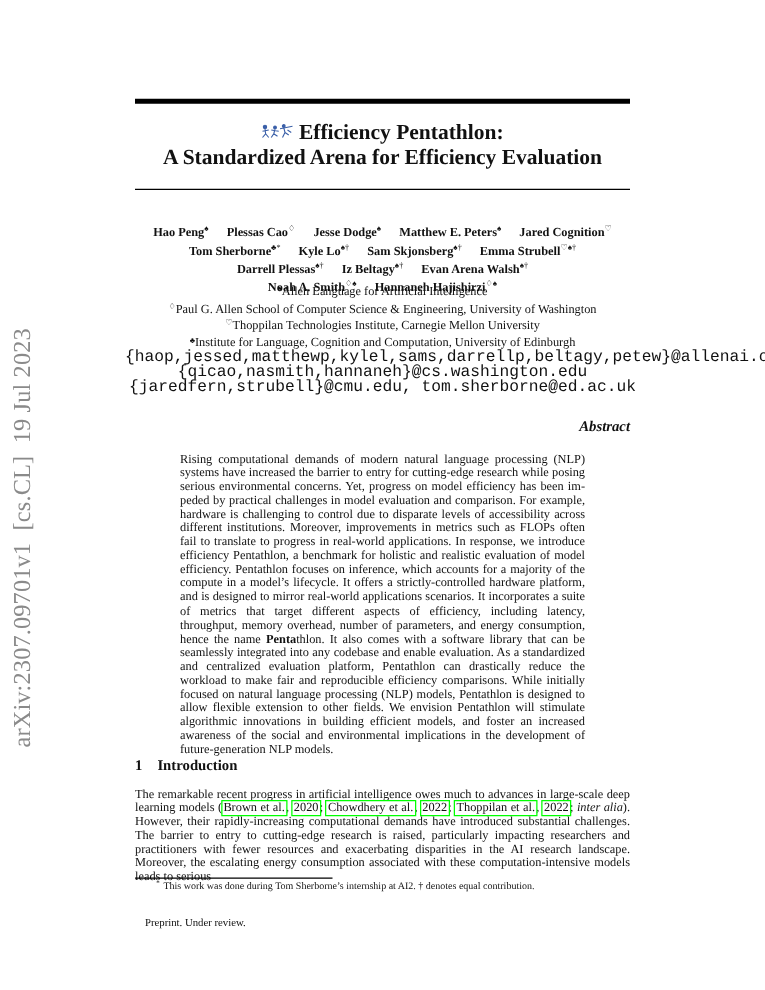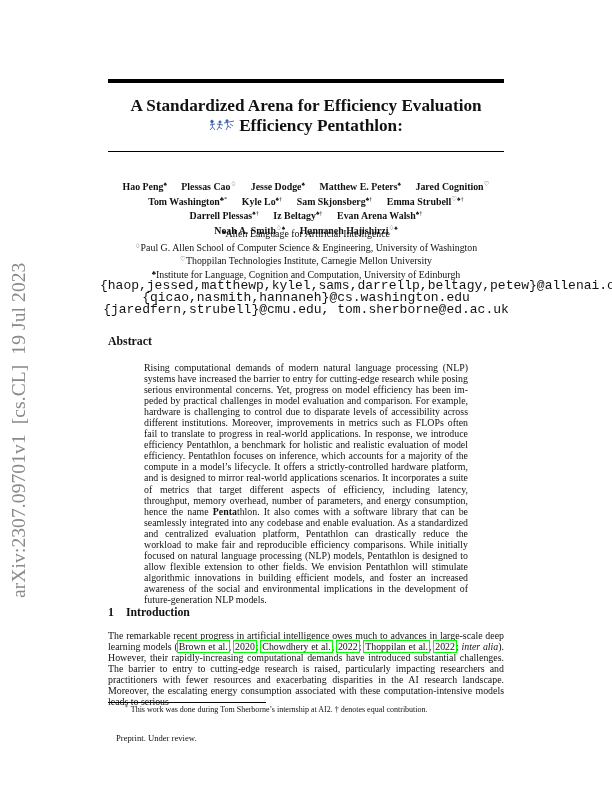--- a/index.html
+++ b/index.html
@@ -13,69 +13,69 @@
   .logo { display: inline-block; width: 26px; height: 12px; vertical-align: 0px; margin-right: 4px; }
   .rule-bot { position: absolute; left: 108px; top: 151px; width: 396px; height: 1px; background: #000; }
   .authors { position: absolute; left: 100px; top: 178px; width: 412px; text-align: center;
              font-weight: bold; font-size: 9.9px; line-height: 11.6px; }
   .authors .a { margin: 0 6px; white-space: nowrap; }
   .authors sup { font-size: 6.5px; font-weight: normal; vertical-align: 4px; }
   .affil { position: absolute; left: 100px; top: 226px; width: 412px; text-align: center;
            font-size: 9.9px; line-height: 11.6px; }
   .affil sup { font-size: 6.5px; vertical-align: 3px; }
   .mono { font-family: "Liberation Mono", "DejaVu Sans Mono", monospace; font-size: 13px; }
-  .abs-h { position: absolute; left: 108px; top: 334px; width: 396px; text-align: left;
-           font-weight: bold; font-size: 11.8px; }
+  .abs-h { position: absolute; left: 108px; top: 334px; width: 396px; text-align: right;
+           font-weight: bold; font-size: 11.8px; font-style: italic; }
   .abs { position: absolute; left: 144px; top: 362px; width: 324px; font-size: 9.9px;
          line-height: 11.05px; text-align: justify; hyphens: manual; }
   .sec { position: absolute; left: 108px; top: 605px; font-weight: bold; font-size: 11.8px; font-family: Liberation Serif, serif; }
   .sec .num { margin-right: 12px; }
   .intro { position: absolute; left: 108px; top: 630px; width: 396px; font-size: 9.9px;
            line-height: 11px; text-align: justify; }
   .cite { outline: 1px solid #00ff00; outline-offset: 0px; padding: 0 1px; }
   .fn-rule { position: absolute; left: 108px; top: 702px; width: 158px; height: 0.6px; background: #000; }
   .fn { position: absolute; left: 108px; top: 704px; width: 396px; font-size: 8px; padding-left: 17px; box-sizing: border-box; }
   .fn sup { font-size: 5.5px; vertical-align: 3px; margin-right: 3px; }
   .preprint { position: absolute; left: 116px; top: 733px; font-size: 8.6px; }
 </style>
 </head>
 <body>
 
 <div class="arxiv">arXiv:2307.09701v1  [cs.CL]  19 Jul 2023</div>
 
 <div class="rule-top"></div>
 
 <div class="title">
-  <div>A Standardized Arena for Efficiency Evaluation</div>
   <div>
     <svg class="logo" viewBox="0 0 26 12">
       <g fill="none" stroke="#3a5fa8" stroke-width="0.9">
         <circle cx="3" cy="2.5" r="1.3" fill="#3a5fa8"></circle>
         <path d="M3 4 L3.5 8 L1 11 M3.5 8 L6 11 M1 6 L6 5"></path>
         <circle cx="11" cy="3" r="1.1" fill="#3a5fa8"></circle>
         <path d="M11 4.5 L10 8 L8 11 M10 8 L13 10 M8 5 L14 6"></path>
         <circle cx="18" cy="1.8" r="1.1" fill="#3a5fa8"></circle>
         <path d="M18 3 L19 7 L17 11 M19 7 L22 9 M15 4 L25 2 M21 5 L24 7"></path>
       </g>
     </svg><span>Efficiency Pentathlon:</span>
   </div>
+  <div>A Standardized Arena for Efficiency Evaluation</div>
 </div>
 
 <div class="rule-bot"></div>
 
 <div class="authors">
   <div>
     <span class="a"><span>Hao Peng</span><sup>♠</sup></span>
     <span class="a"><span>Plessas Cao</span><sup>♢</sup></span>
     <span class="a"><span>Jesse Dodge</span><sup>♠</sup></span>
     <span class="a"><span>Matthew E. Peters</span><sup>♠</sup></span>
     <span class="a"><span>Jared Cognition</span><sup>♡</sup></span>
   </div>
   <div>
-    <span class="a"><span>Tom Washington</span><sup>♣*</sup></span>
+    <span class="a"><span>Tom Sherborne</span><sup>♣*</sup></span>
     <span class="a"><span>Kyle Lo</span><sup>♠†</sup></span>
     <span class="a"><span>Sam Skjonsberg</span><sup>♠†</sup></span>
     <span class="a"><span>Emma Strubell</span><sup>♡♠†</sup></span>
   </div>
   <div>
     <span class="a"><span>Darrell Plessas</span><sup>♠†</sup></span>
     <span class="a"><span>Iz Beltagy</span><sup>♠†</sup></span>
     <span class="a"><span>Evan Arena Walsh</span><sup>♠†</sup></span>
   </div>
   <div>

